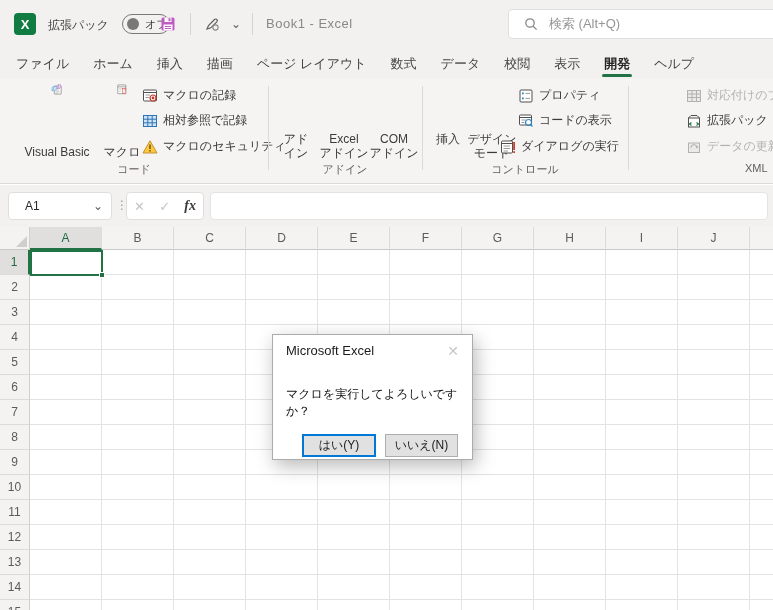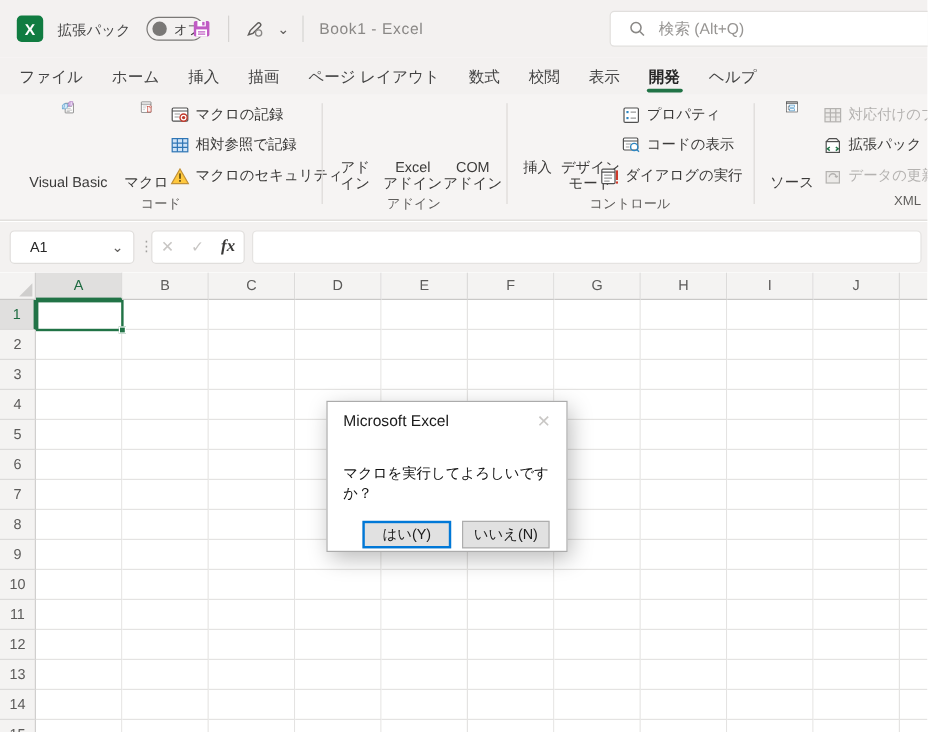--- a/index.html
+++ b/index.html
@@ -119,20 +119,21 @@
     </div>
   </div>
 
   <div class="tabrow">
       <div class="tab">ファイル</div>
       <div class="tab">ホーム</div>
       <div class="tab">挿入</div>
       <div class="tab">描画</div>
       <div class="tab">ページ レイアウト</div>
       <div class="tab">数式</div>
+      <div class="tab">データ</div>
       <div class="tab">校閲</div>
       <div class="tab">表示</div>
       <div class="tab active">開発</div>
       <div class="tab">ヘルプ</div>
     </div>
 
   <div class="ribbon">
 
     <div class="bigbtn" style="left:14px; width:86px;">
       <svg class="icon32" viewBox="0 0 34 34">
@@ -296,30 +297,20 @@
           <line x1="3.5" y1="9.5" x2="10" y2="9.5" stroke="#9a9a9a"></line>
           <line x1="3.5" y1="12" x2="8" y2="12" stroke="#9a9a9a"></line>
         <rect x="13.2" y="3" width="1.8" height="8" fill="#d03a2b"></rect>
           <rect x="13.2" y="12.2" width="1.8" height="1.8" fill="#d03a2b"></rect>
       </svg>
       <span class="slabel">ダイアログの実行</span>
     </div>
     <div class="grp-label" style="left:422px; width:206px;">コントロール</div>
     <div class="rb-sep" style="left:628px;"></div>
 
-    <div class="bigbtn" style="left:638px; width:44px;">
-      <svg class="icon32" viewBox="0 0 34 34">
-        <rect x="5" y="5" width="24" height="22" fill="#fff" stroke="#505050" stroke-width="1.4"></rect>
-        <rect x="5" y="5" width="24" height="4" fill="#bdbdbd" stroke="#505050" stroke-width="1.4"></rect>
-        <rect x="12" y="12" width="10" height="4.5" fill="none" stroke="#2e86c1" stroke-width="1.3"></rect>
-        <rect x="12" y="20" width="10" height="4.5" fill="none" stroke="#2e86c1" stroke-width="1.3"></rect>
-        <path d="M9 14 h3 M9 14 v8 h3" fill="none" stroke="#505050" stroke-width="1.2"></path>
-      </svg>
-      <span class="blabel">ソース</span>
-    </div>
     <div class="smallbtn disabled" style="left:686px; top:8px;">
       <svg class="icon16" viewBox="0 0 16 16">
         <rect x="1.5" y="2.5" width="13" height="11" fill="#eceae8" stroke="#b4b2b0"></rect>
         <line x1="1.5" y1="6" x2="14.5" y2="6" stroke="#b4b2b0"></line>
           <line x1="1.5" y1="9.5" x2="14.5" y2="9.5" stroke="#b4b2b0"></line>
         <line x1="6" y1="2.5" x2="6" y2="13.5" stroke="#b4b2b0"></line>
           <line x1="10.5" y1="2.5" x2="10.5" y2="13.5" stroke="#b4b2b0"></line>
       </svg>
       <span class="slabel">対応付けのプ</span>
     </div>

